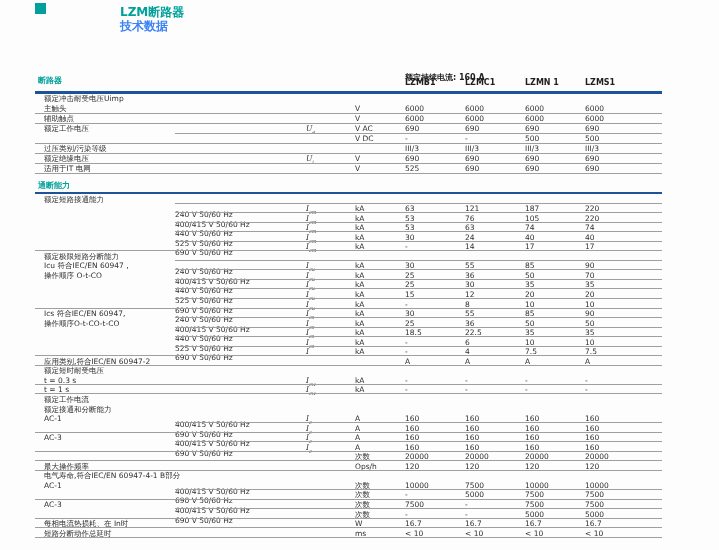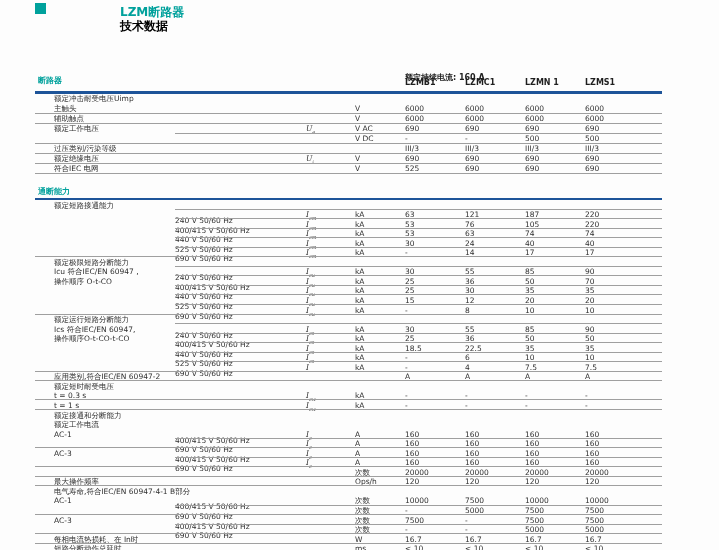--- a/index.html
+++ b/index.html
@@ -5,38 +5,38 @@
   :root{ --teal:#00a19c; --blue:#1d5499; --sep:#9f9f9f; --ink:#2f2f2f; }
   html,body{margin:0;padding:0;}
   body{
     width:719px;height:550px;position:relative;background:#fdfdfd;
     font-family:"DejaVu Sans","Liberation Sans",sans-serif;color:var(--ink);
     overflow:hidden;
   }
   .brand-square{position:absolute;left:35px;top:3px;width:11px;height:11px;background:var(--teal);}
   .title-block{position:absolute;left:120px;top:5px;line-height:14px;font-size:12px;font-weight:bold;}
   .title-teal{color:var(--teal);display:block;}
-  .title-dark{color:#000000;display:block;}
+  .title-dark{color:#3b82f6;display:block;}
 
   .spec-table{position:absolute;left:35px;top:66px;width:627px;}
   .sec-head1{position:relative;height:25px;}
   .s1-title{position:absolute;left:3px;top:9px;}
   .teal-title{color:var(--teal);font-weight:bold;font-size:8px;}
   .rated{position:absolute;left:370px;top:6px;font-size:8px;font-weight:bold;color:#1f1f1f;white-space:nowrap;}
   .colh{position:absolute;top:11.5px;font-size:8px;font-weight:bold;color:#1f1f1f;}
   .ch0{left:370px}.ch1{left:430px}.ch2{left:490px}.ch3{left:550px}
   .bluebar{height:2.5px;background:var(--blue);}
-  .sec-head2{position:relative;height:13px;margin-top:11px;}
+  .sec-head2{position:relative;height:13px;margin-top:5px;}
   .sec-head2 .teal-title{position:absolute;left:3px;top:1px;}
 
   .trow{position:relative;}
   #rows1 .trow{height:10px;}
   #rows2 .trow{height:9.55px;}
   .cell{position:absolute;top:0.5px;white-space:nowrap;font-size:7.5px;line-height:9px;color:var(--ink);}
-  .c1{left:19px;}
+  .c1{left:9px;}
   .c2{left:140px;margin-top:6px;}
   .c3{left:271px;}
   .c4{left:320px;}
   .v0{left:370px}.v1{left:430px}.v2{left:490px}.v3{left:550px}
   .sym{font-style:italic;font-family:"DejaVu Serif","Liberation Serif",serif;}
   .sym sub{font-size:5px;font-style:italic;}
   .sep{position:absolute;bottom:0;right:0;height:1px;background:var(--sep);}
   .sep.full{left:0;}
   .sep.part{left:140px;}
 </style>
@@ -112,21 +112,21 @@
         <span class="cell c1">额定绝缘电压</span>
         <span class="cell c3 sym">U<sub>i</sub></span>
         <span class="cell c4">V</span>
         <span class="cell v0">690</span>
         <span class="cell v1">690</span>
         <span class="cell v2">690</span>
         <span class="cell v3">690</span>
         <div class="sep full"></div>
       </div>
       <div class="trow">
-        <span class="cell c1">符合IEC 电网</span>
+        <span class="cell c1">适用于IT 电网</span>
         <span class="cell c4">V</span>
         <span class="cell v0">525</span>
         <span class="cell v1">690</span>
         <span class="cell v2">690</span>
         <span class="cell v3">690</span>
         <div class="sep full"></div>
       </div>
     </div>
 
   <div class="sec-head2">
@@ -238,24 +238,20 @@
         <span class="cell c2">690 V 50/60 Hz</span>
         <span class="cell c3 sym">I<sub>cu</sub></span>
         <span class="cell c4">kA</span>
         <span class="cell v0">-</span>
         <span class="cell v1">8</span>
         <span class="cell v2">10</span>
         <span class="cell v3">10</span>
         <div class="sep full"></div>
       </div>
       <div class="trow">
-        <span class="cell c1">额定运行短路分断能力</span>
-        <div class="sep part"></div>
-      </div>
-      <div class="trow">
         <span class="cell c1">Ics 符合IEC/EN 60947,</span>
         <span class="cell c2">240 V 50/60 Hz</span>
         <span class="cell c3 sym">I<sub>cs</sub></span>
         <span class="cell c4">kA</span>
         <span class="cell v0">30</span>
         <span class="cell v1">55</span>
         <span class="cell v2">85</span>
         <span class="cell v3">90</span>
         <div class="sep part"></div>
       </div>
@@ -325,24 +321,24 @@
         <span class="cell c1">t = 1 s</span>
         <span class="cell c3 sym">I<sub>cw</sub></span>
         <span class="cell c4">kA</span>
         <span class="cell v0">-</span>
         <span class="cell v1">-</span>
         <span class="cell v2">-</span>
         <span class="cell v3">-</span>
         <div class="sep full"></div>
       </div>
       <div class="trow">
+        <span class="cell c1">额定工作电流</span>
+      </div>
+      <div class="trow">
         <span class="cell c1">额定接通和分断能力</span>
-      </div>
-      <div class="trow">
-        <span class="cell c1">额定工作电流</span>
       </div>
       <div class="trow">
         <span class="cell c1">AC-1</span>
         <span class="cell c2">400/415 V 50/60 Hz</span>
         <span class="cell c3 sym">I<sub>e</sub></span>
         <span class="cell c4">A</span>
         <span class="cell v0">160</span>
         <span class="cell v1">160</span>
         <span class="cell v2">160</span>
         <span class="cell v3">160</span>

